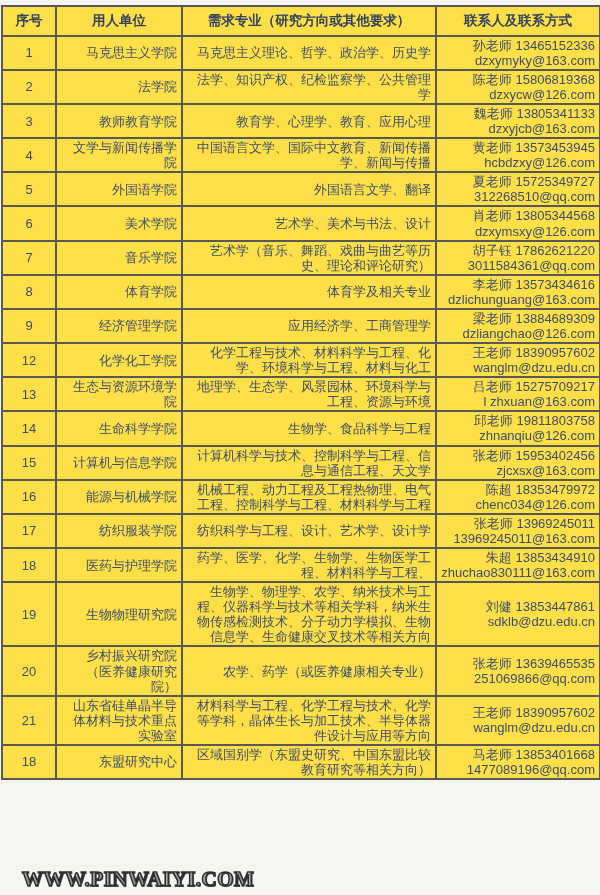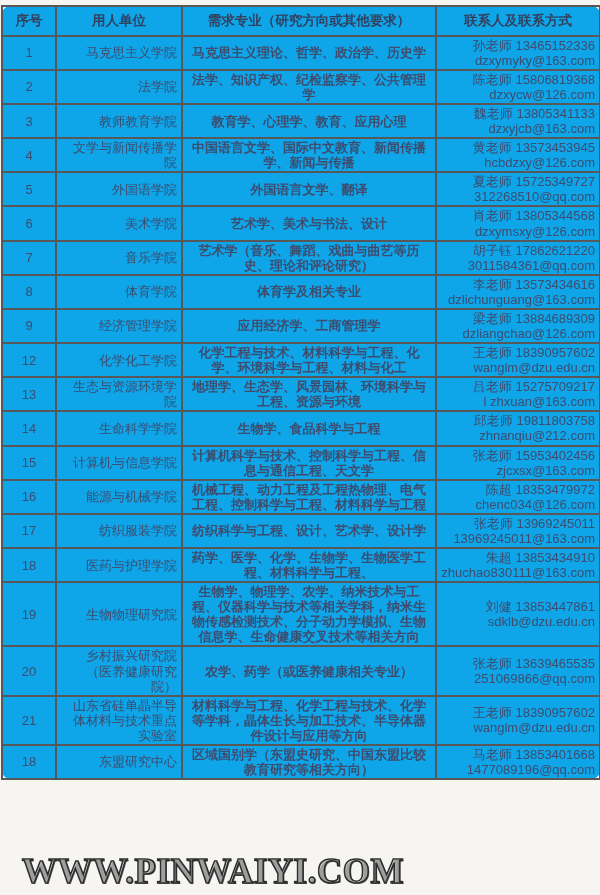--- a/index.html
+++ b/index.html
@@ -9,50 +9,49 @@
     font-family:"Liberation Sans","DejaVu Sans",sans-serif;
     color:#3e4c6e;
     -webkit-font-smoothing:antialiased;
   }
   .page{position:absolute;inset:0;}
   table.tbl{
     border-collapse:collapse;
     table-layout:fixed;
     width:598px;
     margin:5px 1px 0 1px;
-    background:#0ea5e9;
-    border-radius:12px;
+    background:#fde047;
   }
   .tbl th,.tbl td{
     border:2px solid #585858;
     padding:1px 4px;
     font-size:13px;
     line-height:1.16;
     vertical-align:middle;
     word-break:break-all;
     color:#3e4c6e;
   }
   .tbl th{
     font-size:13.5px;
     font-weight:bold;
     text-align:center;
     padding:6px 2px;
     color:#33415f;
   }
   .c-no{text-align:center;}
   .c-unit{text-align:right;}
-  .c-majors{text-align:center;font-weight:bold;}
+  .c-majors{text-align:right;}
   .c-contact{text-align:right;}
   .c-contact .line{white-space:nowrap;}
   .watermark{
     position:absolute;
     left:22px;bottom:3px;
     font-family:"Liberation Serif","DejaVu Serif",serif;
     font-weight:bold;
-    font-size:35px;
+    font-size:21px;
     letter-spacing:0.5px;
     color:rgba(255,255,255,0.35);
     -webkit-text-stroke:1.6px #2e2e2e;
     text-shadow:1px 1px 0 #6a6a6a;
     white-space:nowrap;
     pointer-events:none;
   }
 </style>
 </head>
 <body>
@@ -173,21 +172,21 @@
       <div class="line">吕老师 15275709217</div>
       <div class="line">l zhxuan@163.com</div>
     </td>
   </tr>
         <tr>
     <td class="c-no">14</td>
     <td class="c-unit">生命科学学院</td>
     <td class="c-majors">生物学、食品科学与工程</td>
     <td class="c-contact">
       <div class="line">邱老师 19811803758</div>
-      <div class="line">zhnanqiu@212.com</div>
+      <div class="line">zhnanqiu@126.com</div>
     </td>
   </tr>
         <tr>
     <td class="c-no">15</td>
     <td class="c-unit">计算机与信息学院</td>
     <td class="c-majors">计算机科学与技术、控制科学与工程、信息与通信工程、天文学</td>
     <td class="c-contact">
       <div class="line">张老师 15953402456</div>
       <div class="line">zjcxsx@163.com</div>
     </td>

